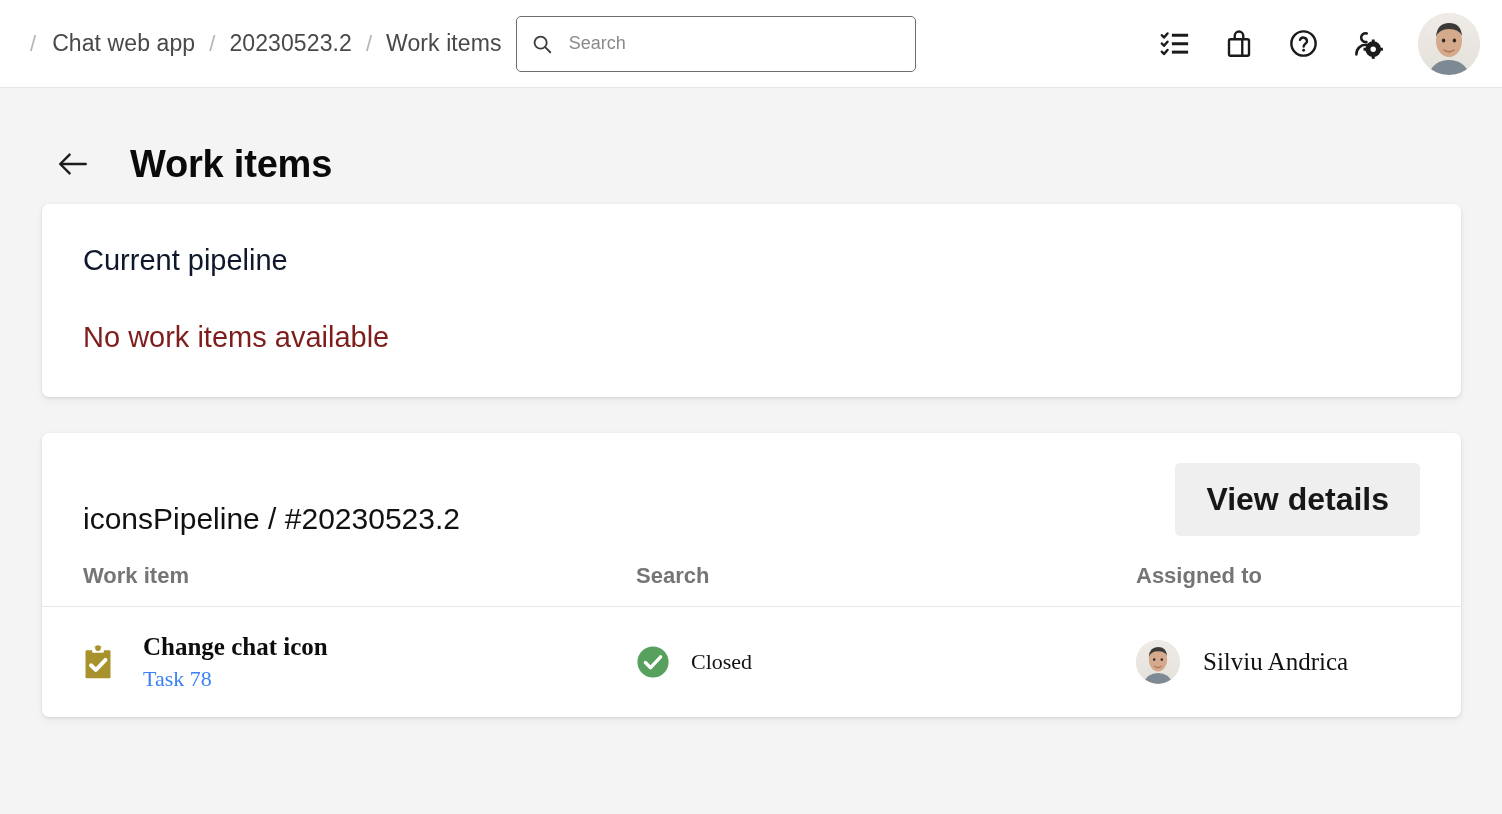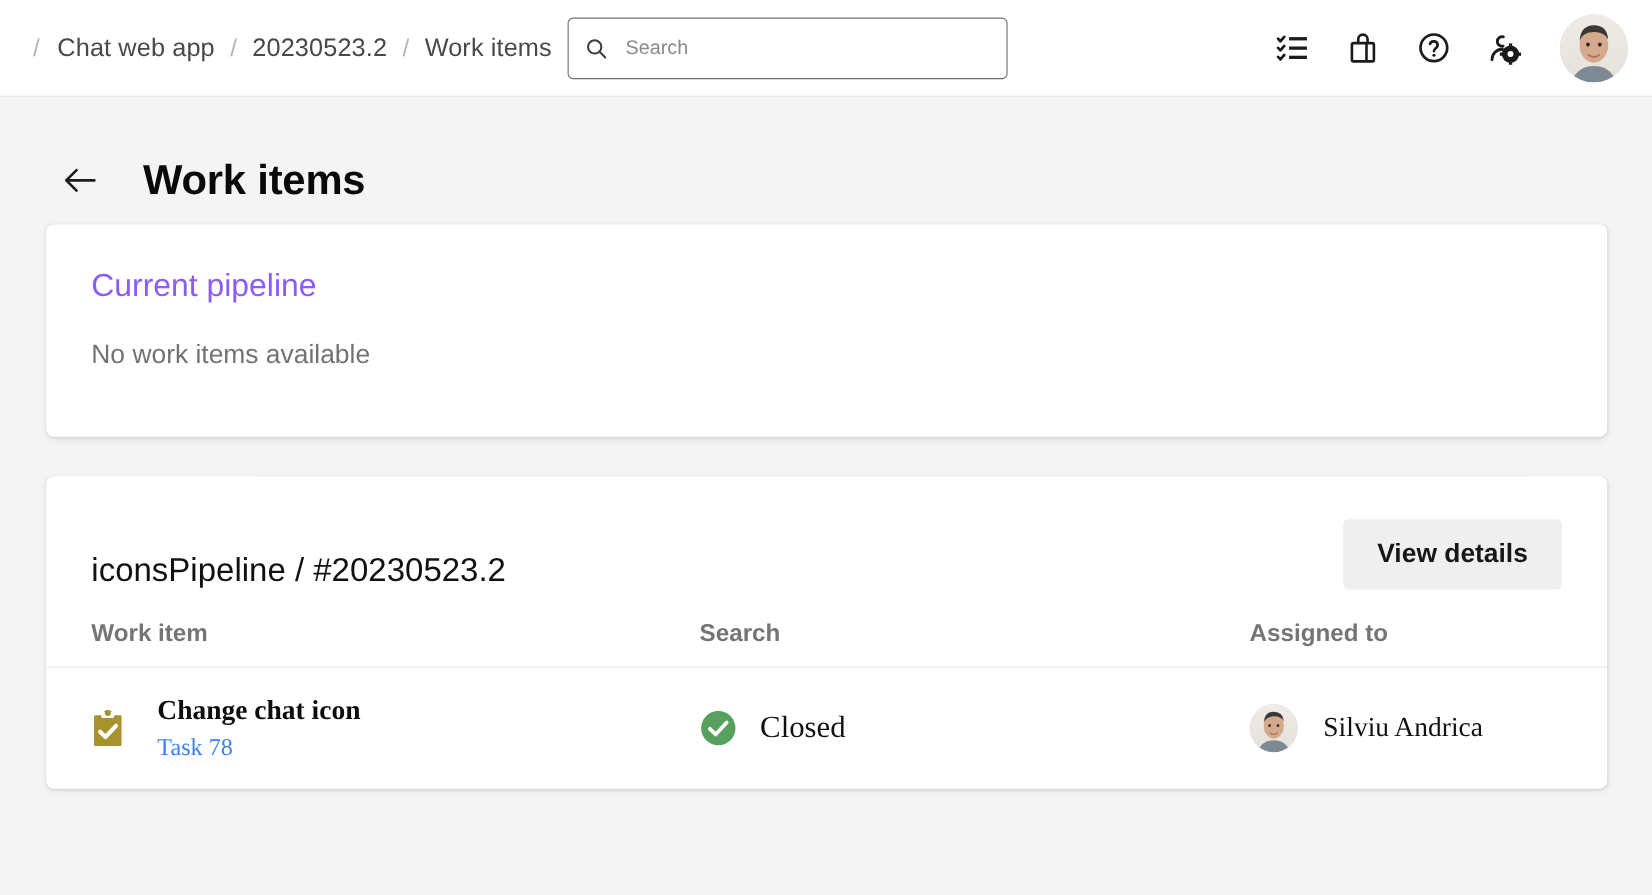--- a/index.html
+++ b/index.html
@@ -100,38 +100,38 @@
   }
 
   
   .card {
     background: #fff;
     margin: 0 41px 0 42px;
     border-radius: 7px;
     box-shadow: 0 1px 3px rgba(0,0,0,0.10), 0 3px 8px rgba(0,0,0,0.05);
   }
   .card-pipeline { margin-top: 0; height: 193px; padding: 40px 0 0 41px; }
-  .card-title { font-size: 29px; color: #8b5cf6; font-weight: 400; }
-  .card-empty { font-size: 24px; color: #737373; margin-top: 32px; }
+  .card-title { font-size: 29px; color: #0f172a; font-weight: 400; }
+  .card-empty { font-size: 29px; color: #7f1d1d; margin-top: 44px; }
 
   .card-items { margin-top: 36px; }
   .items-head {
     display: flex;
     align-items: flex-end;
     padding: 38px 41px 0 41px;
     height: 103px;
   }
   .items-title { font-size: 30px; color: #111; }
   .view-details {
     margin-left: auto;
     background: #efefef;
     border: 0;
     border-radius: 5px;
     font-family: "Liberation Sans", sans-serif;
-    font-size: 24px;
+    font-size: 32px;
     font-weight: bold;
     color: #171717;
     padding: 18px 31px;
     cursor: pointer;
   }
 
   .col-head {
     display: flex;
     align-items: center;
     padding: 10px 41px 0 41px;
@@ -151,21 +151,21 @@
   .c-work { width: 553px; display: flex; align-items: center; }
   .c-state { width: 484px; display: flex; align-items: center; }
   .c-assign { flex: 1; display: flex; align-items: center; margin-left: 16px; }
 
   .task-icon { width: 30px; height: 36px; flex: 0 0 auto; }
   .work-text { margin-left: 30px; }
   .work-title { font-size: 25px; font-weight: bold; color: #0d0d0d; line-height: 1.18; }
   .work-sub { font-size: 22px; color: #3b82f6; margin-top: 5px; }
 
   .state-dot { width: 34px; height: 34px; flex: 0 0 auto; }
-  .state-label { font-size: 28px; color: #111; margin-left: 21px; }
+  .state-label { font-size: 22px; color: #111; margin-left: 21px; }
 
   .avatar-cell {
     width: 44px; height: 44px;
     border-radius: 50%;
     overflow: hidden;
     flex: 0 0 auto;
     background: #e9e5e0;
   }
   .assign-name { font-size: 25px; color: #111; margin-left: 23px; }
 </style>

